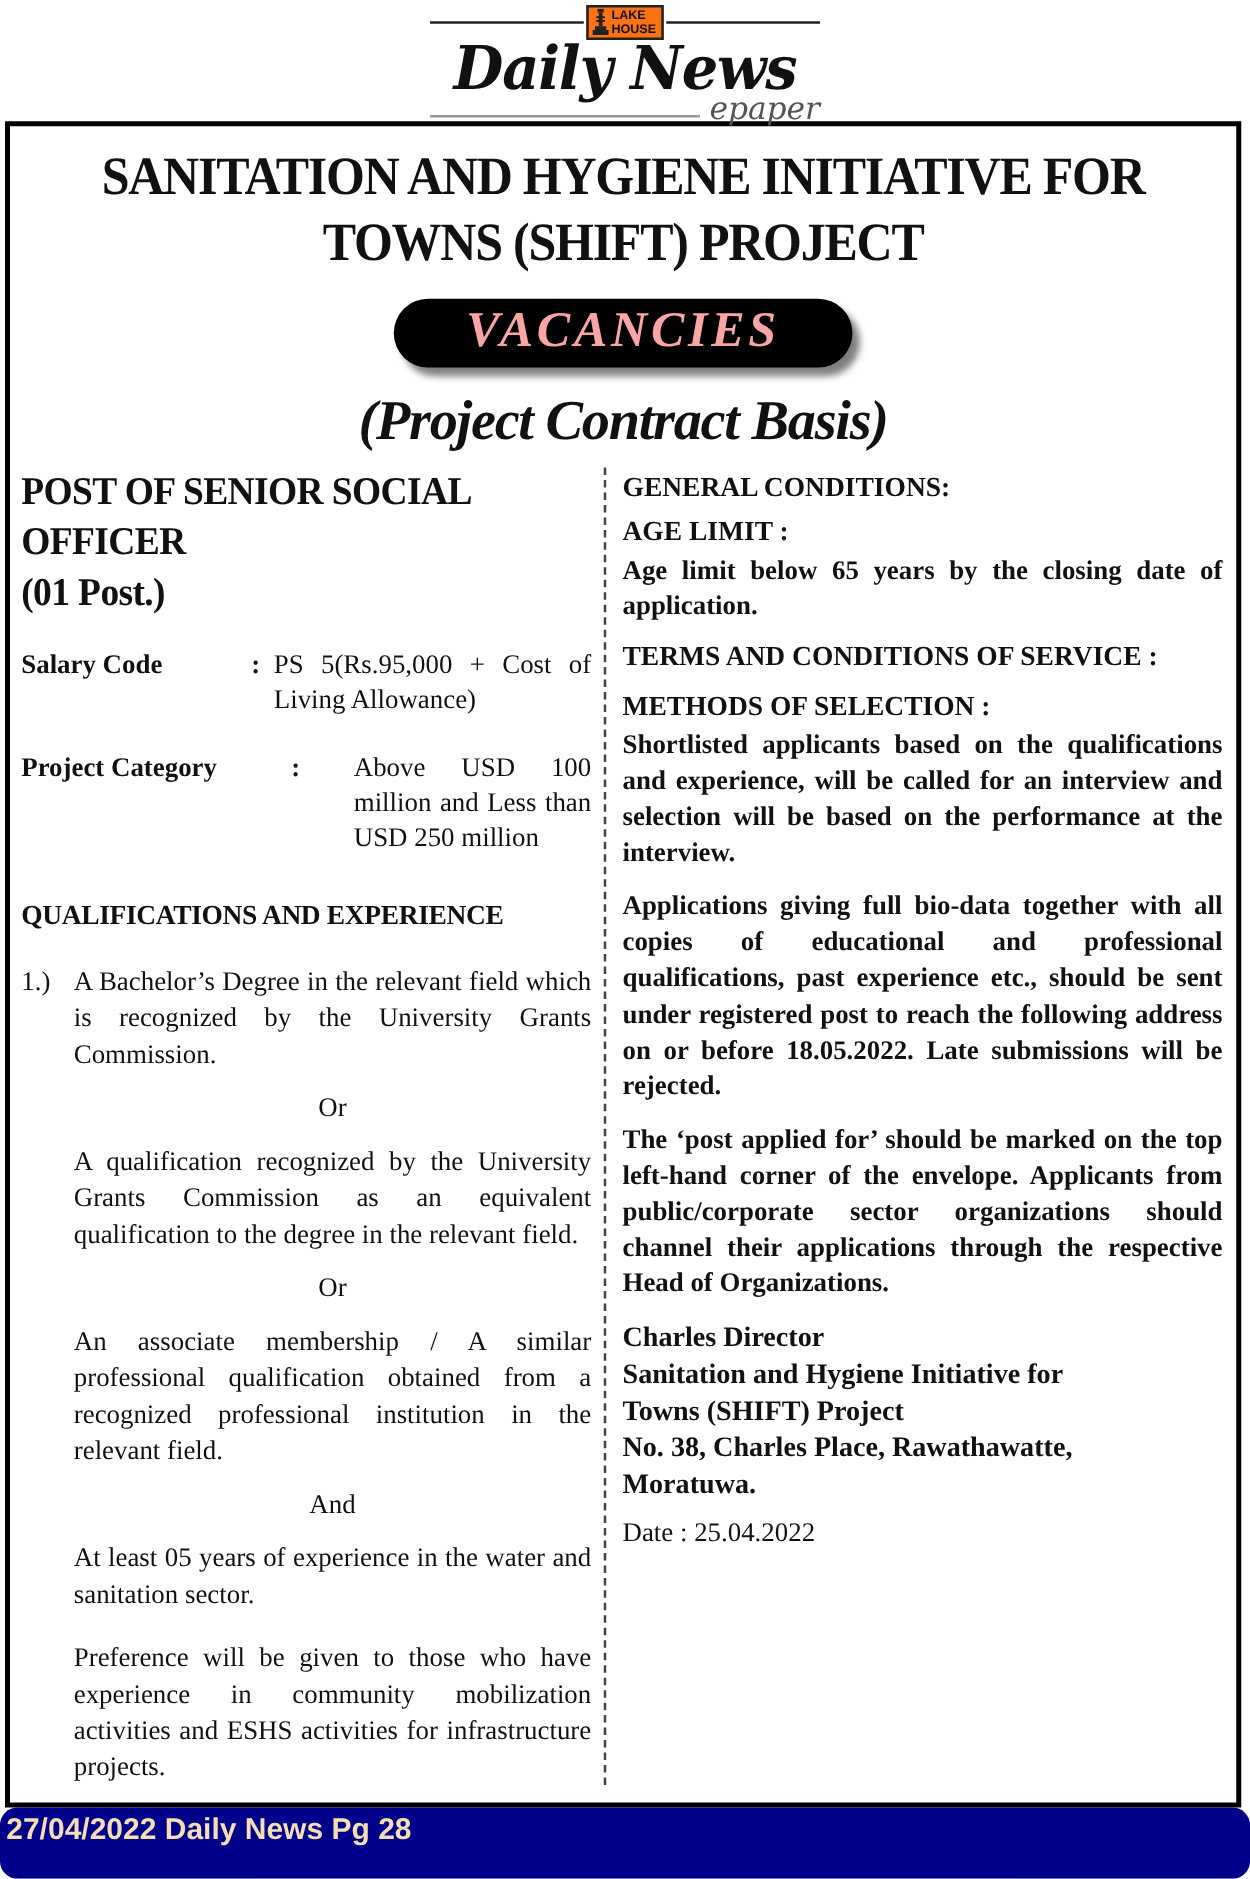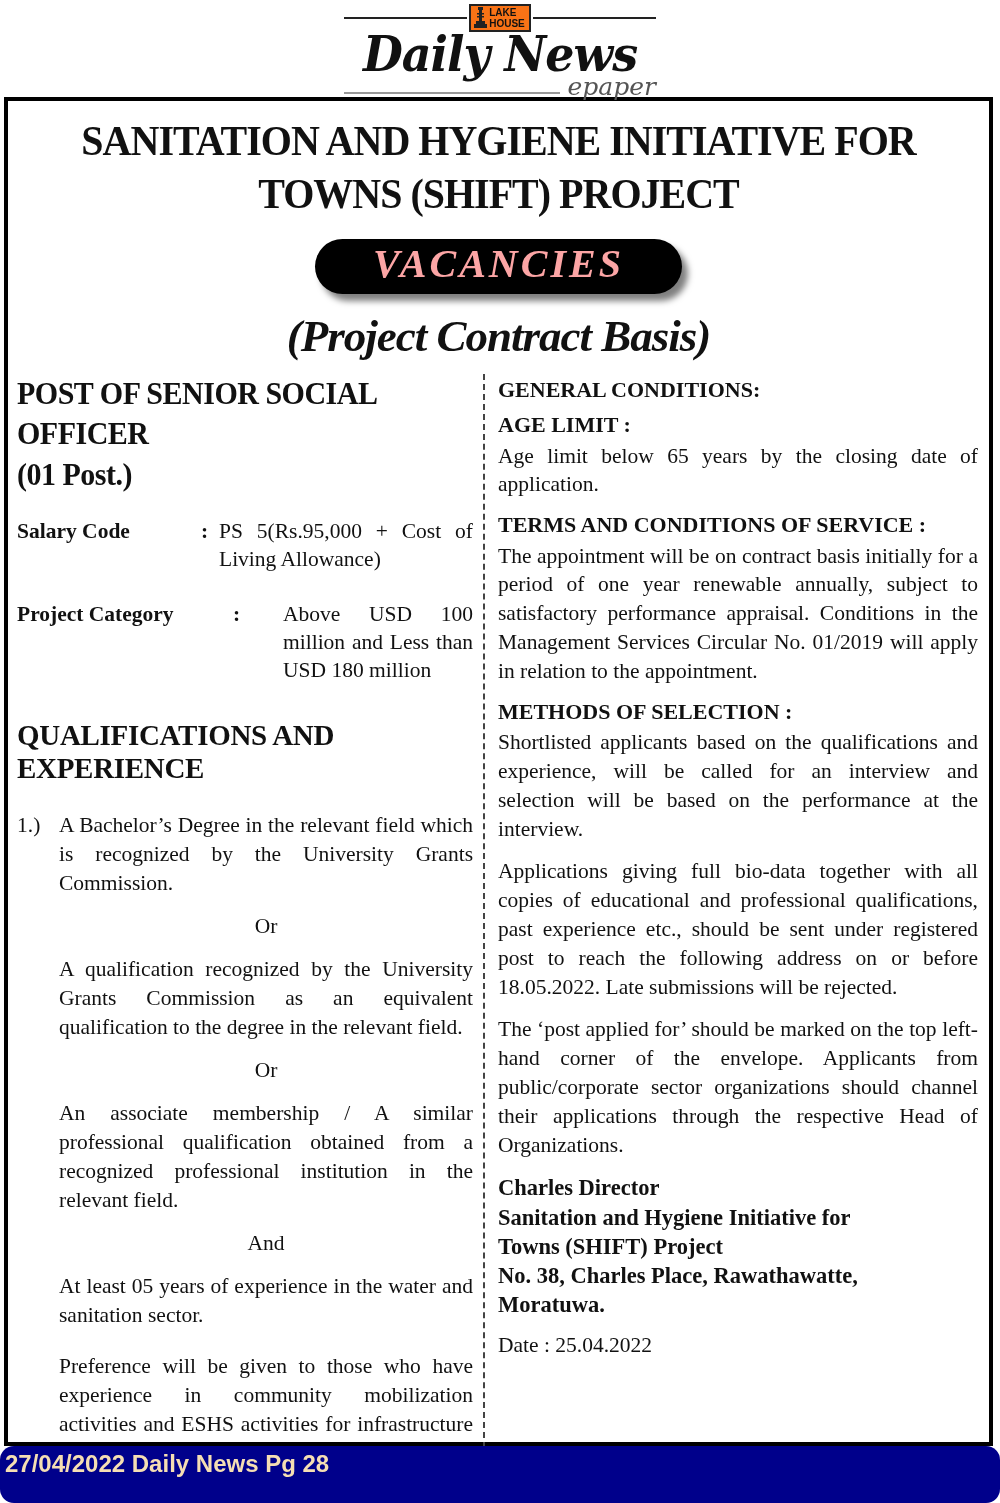--- a/index.html
+++ b/index.html
@@ -43,31 +43,31 @@
   .columns{display:flex;margin-top:12px;align-items:stretch;}
   .col-left{width:466px;padding-right:10px;box-sizing:border-box;}
   .col-right{flex:1;border-left:2px dashed #444;padding-left:13px;padding-right:2px;box-sizing:border-box;}
   .post-title{font-weight:bold;font-size:30px;line-height:1.28;letter-spacing:-0.5px;transform:scaleY(1.05);transform-origin:left top;}
   .kv{display:grid;grid-template-columns:184px 18px 1fr;font-size:21.5px;line-height:1.32;}
   .kv.salary{margin-top:28px;}
   .kv.category{margin-top:26px;gap:32px;}
   .kv-label{font-weight:bold;}
   .kv-colon{font-weight:bold;}
   .kv-value{text-align:justify;}
-  .qual-heading{font-weight:bold;font-size:29px;margin-top:34px;letter-spacing:-0.3px;}
+  .qual-heading{font-weight:bold;font-size:22px;margin-top:34px;letter-spacing:-0.3px;}
   .list-item{display:grid;grid-template-columns:42px 1fr;font-size:21.5px;line-height:1.35;margin-top:26px;}
   .li-num{}
   .li-text{text-align:justify;}
   .connector{margin-left:42px;text-align:center;font-size:21.5px;margin-top:16px;margin-bottom:16px;}
   .indent-para{margin-left:42px;font-size:21.5px;line-height:1.35;text-align:justify;}
   .r-heading{font-weight:bold;font-size:22px;line-height:1.25;}
   .r-heading.general{margin-top:2px;}
   .r-heading.age{margin-top:8px;}
   .r-heading.mt{margin-top:12px;}
-  .r-para{font-size:21.5px;line-height:1.34;text-align:justify;margin-top:3px;}
+  .r-para{font-size:21.5px;line-height:1.34;text-align:justify;margin-top:3px;font-weight:bold;}
   .r-para.gap{margin-top:14px;}
   .address{font-weight:bold;font-size:22.5px;line-height:1.3;margin-top:14px;}
   .date-line{font-size:21.5px;margin-top:13px;}
   
   .footer{
     position:absolute;left:0;right:0;bottom:0;height:57px;box-sizing:border-box;
     background:#00008B;color:#F5DEB3;font-family:"Liberation Sans",sans-serif;
     font-weight:bold;font-size:24px;padding:4px 0 0 5px;
   }
 </style>
@@ -125,21 +125,21 @@
 
       <div class="kv salary">
         <span class="kv-label">Salary Code</span>
         <span class="kv-colon">:</span>
         <span class="kv-value">PS 5(Rs.95,000 + Cost of Living Allowance)</span>
       </div>
 
       <div class="kv category">
         <span class="kv-label">Project Category</span>
         <span class="kv-colon">:</span>
-        <span class="kv-value">Above USD 100 million and Less than USD 180 million</span>
+        <span class="kv-value">Above USD 100 million and Less than USD 250 million</span>
       </div>
 
       <div class="qual-heading">QUALIFICATIONS AND EXPERIENCE</div>
 
       <div class="list-item">
         <span class="li-num">1.)</span>
         <span class="li-text">A Bachelor’s Degree in the relevant field which is recognized by the University Grants Commission.</span>
       </div>
 
       <div class="connector">Or</div>
@@ -156,21 +156,20 @@
 
       <div class="indent-para" style="margin-top:22px;">Preference will be given to those who have experience in community mobilization activities and ESHS activities for infrastructure projects.</div>
     </div>
 
     <div class="col-right">
       <div class="r-heading general">GENERAL CONDITIONS:</div>
       <div class="r-heading age">AGE LIMIT :</div>
       <div class="r-para">Age limit below 65 years by the closing date of application.</div>
 
       <div class="r-heading mt">TERMS AND CONDITIONS OF SERVICE :</div>
-      <div class="r-para">The appointment will be on contract basis initially for a period of one year renewable annually, subject to satisfactory performance appraisal. Conditions in the Management Services Circular No. 01/2019 will apply in relation to the appointment.</div>
 
       <div class="r-heading mt">METHODS OF SELECTION :</div>
       <div class="r-para">Shortlisted applicants based on the qualifications and experience, will be called for an interview and selection will be based on the performance at the interview.</div>
 
       <div class="r-para gap">Applications giving full bio-data together with all copies of educational and professional qualifications, past experience etc., should be sent under registered post to reach the following address on or before 18.05.2022. Late submissions will be rejected.</div>
 
       <div class="r-para gap">The ‘post applied for’ should be marked on the top left-hand corner of the envelope. Applicants from public/corporate sector organizations should channel their applications through the respective Head of Organizations.</div>
 
       <div class="address">
         <div>Charles Director</div>

